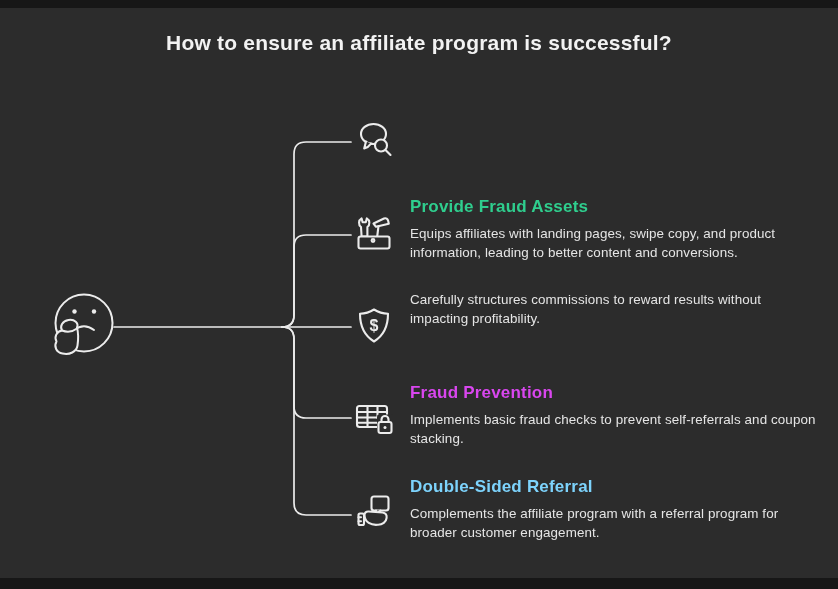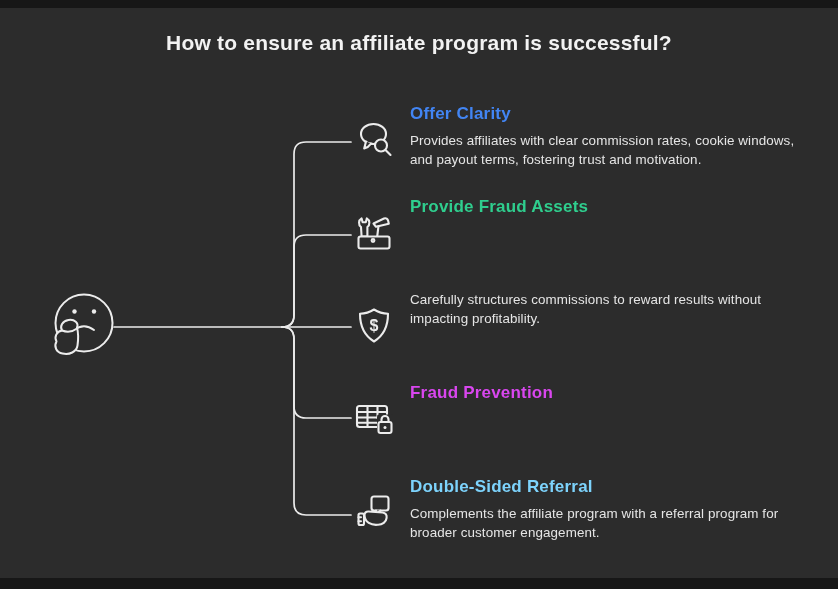--- a/index.html
+++ b/index.html
@@ -72,39 +72,36 @@
 
   <div class="item" style="top:104px">
     <span class="icon">
       <svg class="ic" viewBox="0 0 44 44">
         <ellipse class="st" cx="21.5" cy="16" rx="12.5" ry="10"></ellipse>
         <path class="st cut" d="M14,23.5 L12.2,30.5 Q16.5,29.3 19,25.6"></path>
         <circle class="st cut" cx="29" cy="27.5" r="6"></circle>
         <line class="st" x1="33.5" y1="32" x2="38.5" y2="37"></line>
       </svg>
     </span>
-    <div class="txt">
-      <h2 style="color: rgb(66, 133, 244);">Offer Clarity</h2>
-      <p>Provides affiliates with clear commission rates, cookie windows, and payout terms, fostering trust and motivation.</p>
-    </div>
   </div>
 
   <div class="item" style="top:197px">
     <span class="icon">
       <svg class="ic" viewBox="0 0 44 44">
         <path class="st" d="M9,16 C6.2,13.8 6.4,9.2 9.6,7.4 L10.6,11.2 L13.8,11.2 L14.8,7.4
                              C18,9.2 18.2,13.8 15.4,16 L15.4,25.5 L9.6,25.5 Z"></path>
         <path class="st" d="M21.5,12.5 L32,7.5 C34,6.6 35.8,8 36.2,10 L36.8,12.8 L24,15.8 Z"></path>
         <line class="st" x1="26.5" y1="15" x2="25.2" y2="25.5"></line>
         <rect class="st cut" x="6.5" y="25.5" width="31" height="12" rx="2"></rect>
         <circle class="st" cx="21" cy="29.5" r="1.4"></circle>
       </svg>
     </span>
     <div class="txt">
       <h2 style="color: rgb(47, 206, 142);">Provide Fraud Assets</h2>
+      <p>Equips affiliates with landing pages, swipe copy, and product information, leading to better content and conversions.</p>
     </div>
   </div>
 
   <div class="item" style="top:290px">
     <span class="icon">
       <svg class="ic" viewBox="0 0 44 44">
         <path class="st" d="M22,5.5 C26.5,8.3 31.5,9.6 36,9.8 C36,19.5 33.5,30.5 22,37.5
                              C10.5,30.5 8,19.5 8,9.8 C12.5,9.6 17.5,8.3 22,5.5 Z"></path>
         <text x="22" y="26.5" text-anchor="middle" font-size="16" font-weight="700" fill="#ececec" font-family="Liberation Sans, sans-serif">$</text>
       </svg>
@@ -124,20 +121,21 @@
         <line class="st" x1="15.5" y1="9" x2="15.5" y2="30"></line>
         <line class="st" x1="25.5" y1="9" x2="25.5" y2="21"></line>
         <rect class="cut" x="25" y="17.5" width="16" height="19" rx="2"></rect>
         <rect class="st cut" x="26.5" y="25" width="13" height="11" rx="2"></rect>
         <path class="st" d="M29.5,25 L29.5,22.5 A3.5,3.5 0 0 1 36.5,22.5 L36.5,25"></path>
         <circle class="fl" cx="33" cy="30.5" r="1.5"></circle>
       </svg>
     </span>
     <div class="txt">
       <h2 style="color: #d946ef;">Fraud Prevention</h2>
+      <p>Implements basic fraud checks to prevent self-referrals and coupon stacking.</p>
     </div>
   </div>
 
   <div class="item" style="top:477px">
     <span class="icon">
       <svg class="ic" viewBox="0 0 44 44">
         <rect class="st" x="19.5" y="5.5" width="17" height="14" rx="2.5"></rect>
         <path class="st cut" d="M24,19.5 L22.5,25 L28.5,19.5"></path>
         <path class="st cut" d="M12.5,24 C12.5,21.8 14.2,20.3 16.5,20.5 L30.5,21.5
                                  C33.5,21.8 35,24 34.6,26.8 C34.2,31 30.5,34 25.5,33.8

